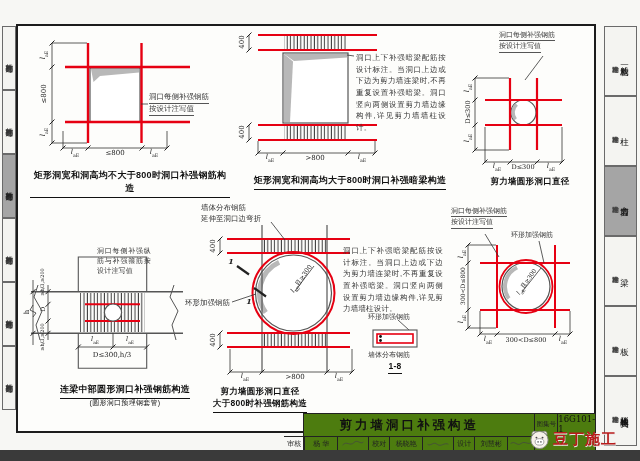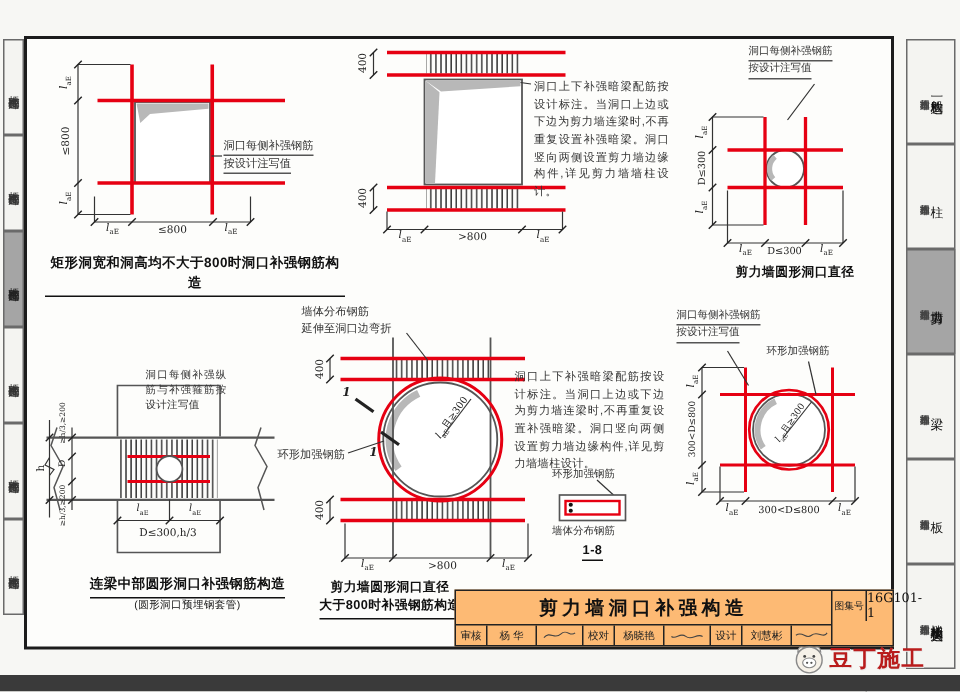--- a/index.html
+++ b/index.html
@@ -25,21 +25,21 @@
   .ltab{position:absolute;left:2px;width:12px;height:62px;background:#f4f4f1;border:1px solid #6a6a6a;display:flex;align-items:center;justify-content:center;}
   .ltab span{writing-mode:vertical-rl;text-orientation:upright;font-size:7.5px;color:#333;line-height:1;letter-spacing:0.5px;}
   .ltab.on{background:#a5a5a5;}
   .ltab.on span{color:#222;}
   
   .rtab{position:absolute;left:604px;width:31px;height:68px;background:#f4f4f1;border:1px solid #6a6a6a;display:flex;flex-direction:row;align-items:center;justify-content:center;gap:2px;}
   .rtab .sub{writing-mode:vertical-rl;text-orientation:upright;font-size:6.5px;color:#444;line-height:1;}
   .rtab .catg{writing-mode:vertical-rl;text-orientation:upright;font-size:8.5px;color:#111;line-height:1;letter-spacing:0.5px;}
   .rtab.on{background:#a5a5a5;}
   
-  .tblock{position:absolute;left:303px;top:393px;width:291px;height:36px;border:1.6px solid #222;background:#fdba74;display:flex;}
+  .tblock{position:absolute;left:303px;top:413px;width:291px;height:36px;border:1.6px solid #222;background:#4d7c0f;display:flex;justify-content:flex-end;}
   .tb-left{flex:1;display:flex;flex-direction:column;border-right:1px solid #222;}
   .tb-title{flex:1;display:flex;align-items:center;justify-content:center;font-weight:bold;font-size:12.5px;letter-spacing:3px;color:#111;}
   .tb-row{height:13px;border-top:1px solid #222;display:flex;align-items:stretch;font-size:7px;color:#222;}
   .tb-cell{display:flex;align-items:center;justify-content:center;border-right:1px solid #222;padding:0 1px;white-space:nowrap;}
   .tb-cell:last-child{border-right:none;}
   .tb-right{width:70px;display:flex;flex-direction:column;gap:36px;}
   .tb-rrow{flex:1;display:flex;}
   .tb-rrow.b{border-top:1px solid #222;max-height:13px;}
   .tb-rl{width:22px;border-right:1px solid #222;display:flex;align-items:center;justify-content:center;font-size:6.5px;color:#222;}
   .tb-rv{flex:1;display:flex;align-items:center;justify-content:center;font-size:8.5px;color:#111;font-family:"DejaVu Serif",serif;}
@@ -180,20 +180,21 @@
         <path d="M110.5,130.5l5,-5"></path>
         <path d="M137.5,130.5l5,-5"></path>
     </g>
   </svg>
   <span class="dim rot" style="left:7px;top:17px">400</span>
   <span class="dim rot" style="left:7px;top:107px">400</span>
   <span class="dim" style="left:35px;top:133px"><i>l</i><sub>aE</sub></span>
   <span class="dim" style="left:80px;top:133px">&gt;800</span>
   <span class="dim" style="left:127px;top:133px"><i>l</i><sub>aE</sub></span>
   <div class="note" style="left:121px;top:27px;width:90px">洞口上下补强暗梁配筋按设计标注。当洞口上边或下边为剪力墙连梁时,不再重复设置补强暗梁。洞口竖向两侧设置剪力墙边缘构件,详见剪力墙墙柱设计。</div>
+  <div class="cap" style="left:0;top:149px;width:230px"><span class="u">矩形洞宽和洞高均大于800时洞口补强暗梁构造</span></div>
 </div>
 
 <div class="diag" style="left:465px;top:30px;width:130px;height:170px">
   <svg width="130" height="170">
     <circle cx="58.5" cy="82.5" r="12.5" fill="#fff" stroke="#555" stroke-width="1.2"></circle>
     <path d="M51.7,74.5 A10.5,10.5 0 0 0 50.5,89.3" stroke="#b8b8b8" stroke-width="3.5" fill="none"></path>
     <g stroke="#e60012" stroke-width="2.2">
       <line x1="45" y1="48" x2="45" y2="120"></line>
         <line x1="72" y1="48" x2="72" y2="120"></line>
       <line x1="20" y1="70" x2="97" y2="70"></line>

